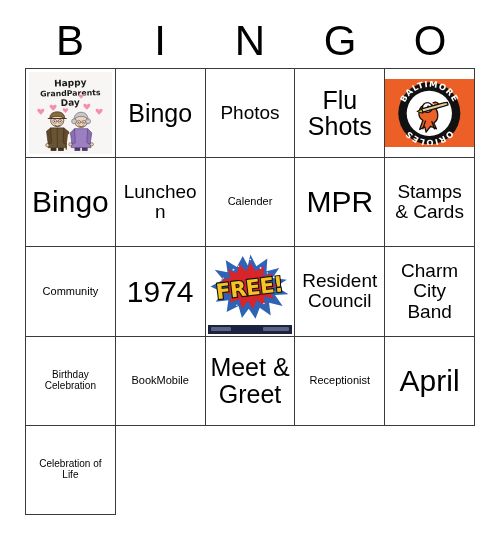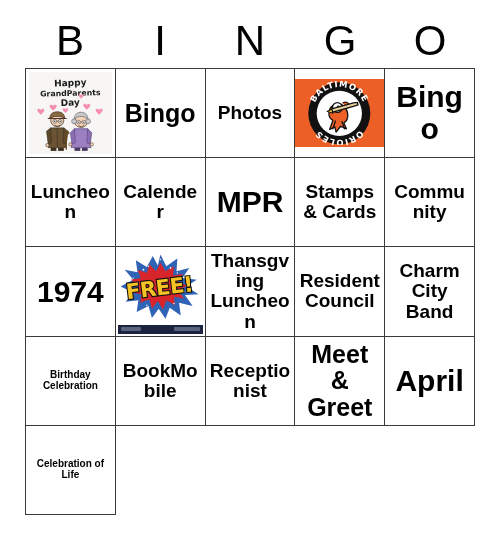--- a/index.html
+++ b/index.html
@@ -68,27 +68,26 @@
     padding: 2px;
     overflow: hidden;
     position: relative;
     background: #ffffff;
   }
   .cell .txt {
     display: block;
     line-height: 1.06;
     word-break: break-word;
     padding: 0 2px;
-    font-weight: bold;
   }
   
   .sz-xl .txt { font-size: 30px; }
   .sz-lg .txt { font-size: 25px; }
   .sz-md .txt { font-size: 19px; }
-  .sz-sm .txt { font-size: 19px; }
+  .sz-sm .txt { font-size: 11px; }
   .sz-xs .txt { font-size: 10px; }
 
   
   .img-cell { padding: 3px; }
   .gp-art {
     width: 100%;
     height: 100%;
     background: #f7f6f4;
     position: relative;
     overflow: hidden;
@@ -217,20 +216,23 @@
     </div>
 
     <div class="cell sz-lg">
       <span class="txt">Bingo</span>
     </div>
 
     <div class="cell sz-md">
       <span class="txt">Photos</span>
     </div>
 
+    <div class="cell sz-lg">
+      <span class="txt">Flu Shots</span>
+    </div>
 
     <div class="cell orioles-cell">
       <div class="orioles-art">
         <svg viewBox="0 0 100 100" preserveAspectRatio="xMidYMid meet" aria-hidden="true">
           <circle cx="50" cy="50" r="48" fill="#111111"></circle>
           <circle cx="50" cy="50" r="35" fill="#ffffff"></circle>
           <defs>
             <path id="arcTop" d="M50 50 m-41 0 a41 41 0 0 1 82 0" fill="none"></path>
             <path id="arcBot" d="M50 50 m41 0 a41 41 0 0 1 -82 0" fill="none"></path>
           </defs>
@@ -309,43 +311,40 @@
             </g>
           </svg>
         </div>
         <div class="free-footer">
           <span class="chip chip-a"></span>
           <span class="chip chip-b"></span>
         </div>
       </div>
     </div>
 
-    <div class="cell sz-sm">
-      <span class="txt">Thansgving Luncheon</span>
-    </div>
     <div class="cell sz-md">
       <span class="txt">Resident Council</span>
     </div>
 
     <div class="cell sz-md">
       <span class="txt">Charm City Band</span>
     </div>
     <div class="cell sz-xs">
       <span class="txt">Birthday Celebration</span>
     </div>
 
     <div class="cell sz-sm">
       <span class="txt">BookMobile</span>
     </div>
+    <div class="cell sz-lg">
+      <span class="txt">Meet &amp; Greet</span>
+    </div>
     <div class="cell sz-sm">
       <span class="txt">Receptionist</span>
     </div>
-    <div class="cell sz-lg">
-      <span class="txt">Meet &amp; Greet</span>
-    </div>
     <div class="cell sz-xl">
       <span class="txt">April</span>
     </div>
     <div class="cell sz-xs">
       <span class="txt">Celebration of Life</span>
     </div>
 
   </div>
 </div>
 

